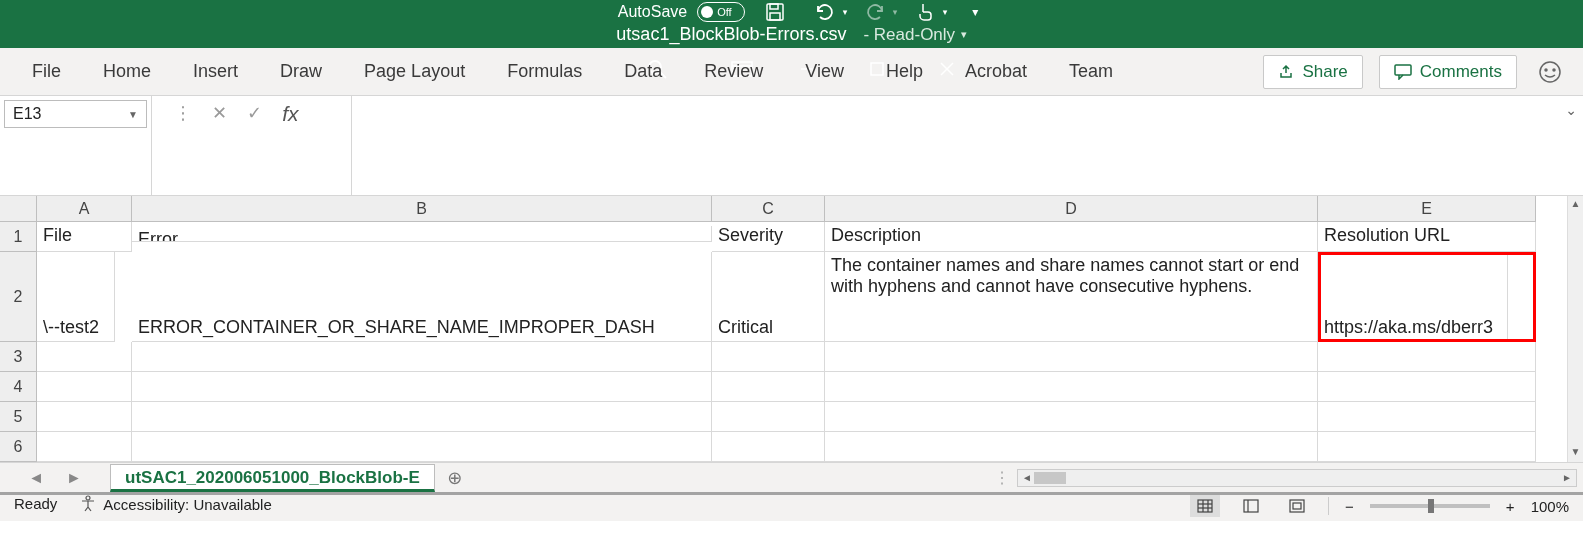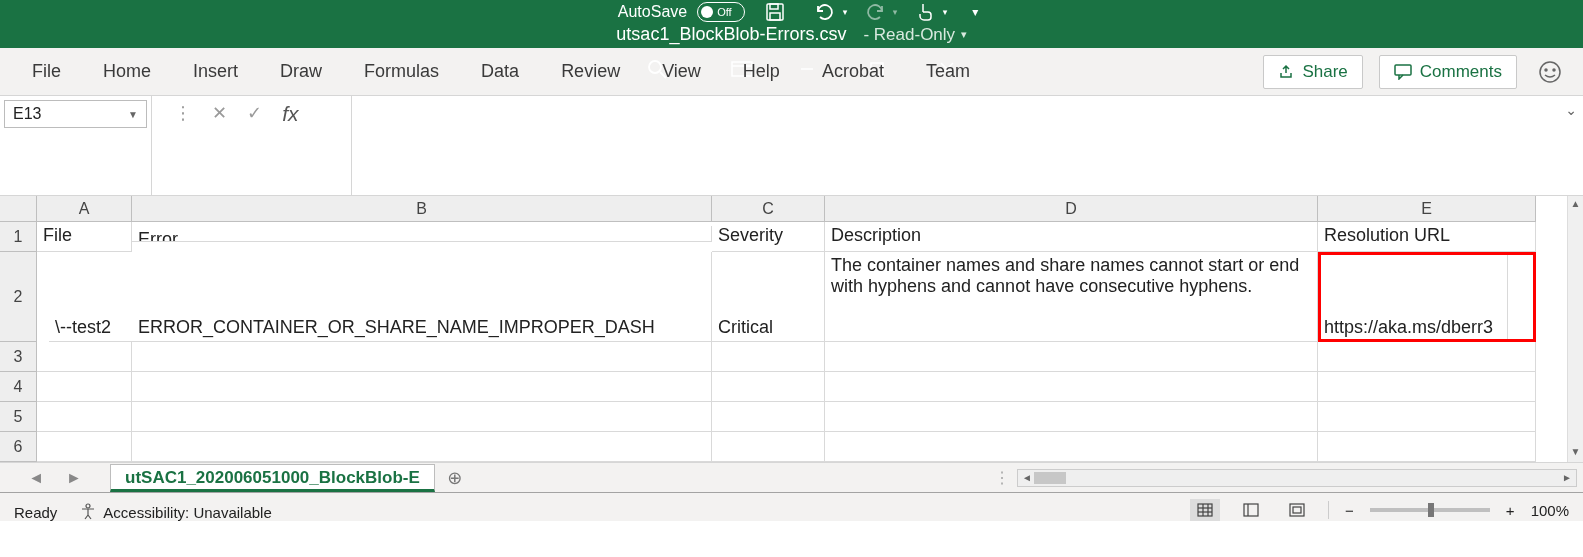--- a/index.html
+++ b/index.html
@@ -57,21 +57,21 @@
   .sheetbar{ height:30px; border-top:1px solid #d6d6d6; display:flex; align-items:center; font-size:16px; background:#f3f2f1;}
   .sheetnav{ width:110px; display:flex; align-items:center; justify-content:center; gap:22px; color:#888;}
   .sheet-tab{ background:#fff; border:1px solid #bdbdbd; border-bottom:3px solid #1a7243; padding:3px 14px 1px; color:#1a7243; font-weight:600; font-size:17px;}
   .sheet-add{ width:40px; display:flex; justify-content:center; color:#777; font-size:18px;}
   .sheetbar-gap{flex:1;}
   .sheet-grip{width:30px;color:#aaa;display:flex;justify-content:center;}
   .hscroll{ width:560px; height:18px; border:1px solid #ccc; background:#efefef; display:flex; align-items:center; justify-content:space-between; padding:0 4px; margin-right:6px;}
   .hscroll .thumb{width:32px;height:12px;background:#c7c7c7; margin-left:2px;}
   .hscroll .arr{font-size:10px;color:#666;}
   
-  .statusbar{ height:29px; border-top:1px solid #a3a3a3; display:flex; align-items:flex-end; padding:0 14px; font-size:15px; gap:22px; background:#f3f2f1;}
+  .statusbar{ height:29px; border-top:3px solid #a3a3a3; display:flex; align-items:flex-start; padding:0 14px; font-size:15px; gap:22px; background:#f3f2f1;}
   .status-right{ margin-left:auto; display:flex; align-items:center; gap:16px;}
   .view-btn{ width:30px; height:22px; display:flex; align-items:center; justify-content:center; border:1px solid transparent; color:#555;}
   .view-btn.active{ background:#ddd;}
   .zoom-slider{ width:120px; height:4px; background:#c0c0c0; position:relative;}
   .zoom-slider .knob{ position:absolute; left:58px; top:-5px; width:6px; height:14px; background:#777;}
   .zoom-sep{width:1px;height:18px;background:#ccc;}
   svg{display:block;}
 </style>
 </head>
 <body>
@@ -156,20 +156,21 @@
     </div>
   </div>
 </div>
 
 <div class="ribbon-row">
   <div class="ribbon-tabs">
     <div class="ribbon-tab">File</div>
     <div class="ribbon-tab">Home</div>
     <div class="ribbon-tab">Insert</div>
     <div class="ribbon-tab">Draw</div>
+    <div class="ribbon-tab">Page Layout</div>
     <div class="ribbon-tab">Formulas</div>
     <div class="ribbon-tab">Data</div>
     <div class="ribbon-tab">Review</div>
     <div class="ribbon-tab">View</div>
     <div class="ribbon-tab">Help</div>
     <div class="ribbon-tab">Acrobat</div>
     <div class="ribbon-tab">Team</div>
   </div>
   <div class="ribbon-right">
     <div class="share-btn">
@@ -231,21 +232,21 @@
     <div class="row-h">6</div>
   </div>
   <div class="cells">
 
      <div class="cell top" style="left:0px;   top:0px; width:95px;  height:30px">File</div>
      <div class="cell top" style="left:95px;  top:4px; width:580px; height:16px">Error</div>
      <div class="cell top" style="left:675px; top:0px; width:113px; height:30px">Severity</div>
      <div class="cell top" style="left:788px; top:0px; width:493px; height:30px">Description</div>
      <div class="cell top" style="left:1281px;top:0px; width:218px; height:30px">Resolution URL</div>
 
-     <div class="cell" style="left:12px;   top:30px; width:89px;  height:90px">\--test2</div>
+     <div class="cell" style="left:0px;   top:30px; width:78px;  height:90px">\--test2</div>
      <div class="cell" style="left:95px;  top:30px; width:580px; height:90px">ERROR_CONTAINER_OR_SHARE_NAME_IMPROPER_DASH</div>
      <div class="cell" style="left:675px; top:30px; width:113px; height:90px">Critical</div>
      <div class="cell top" style="left:788px; top:30px; width:493px; height:90px; white-space:normal;">The container names and share names cannot start or end with hyphens and cannot have consecutive hyphens.</div>
      <div class="cell" style="left:1281px;top:30px; width:190px; height:90px">https://aka.ms/dberr3</div>
 
      <div class="cell" style="left:0px;top:120px;width:95px;height:30px"></div>
      <div class="cell" style="left:95px;top:120px;width:580px;height:30px"></div>
      <div class="cell" style="left:675px;top:120px;width:113px;height:30px"></div>
      <div class="cell" style="left:788px;top:120px;width:493px;height:30px"></div>
      <div class="cell" style="left:1281px;top:120px;width:218px;height:30px"></div>

